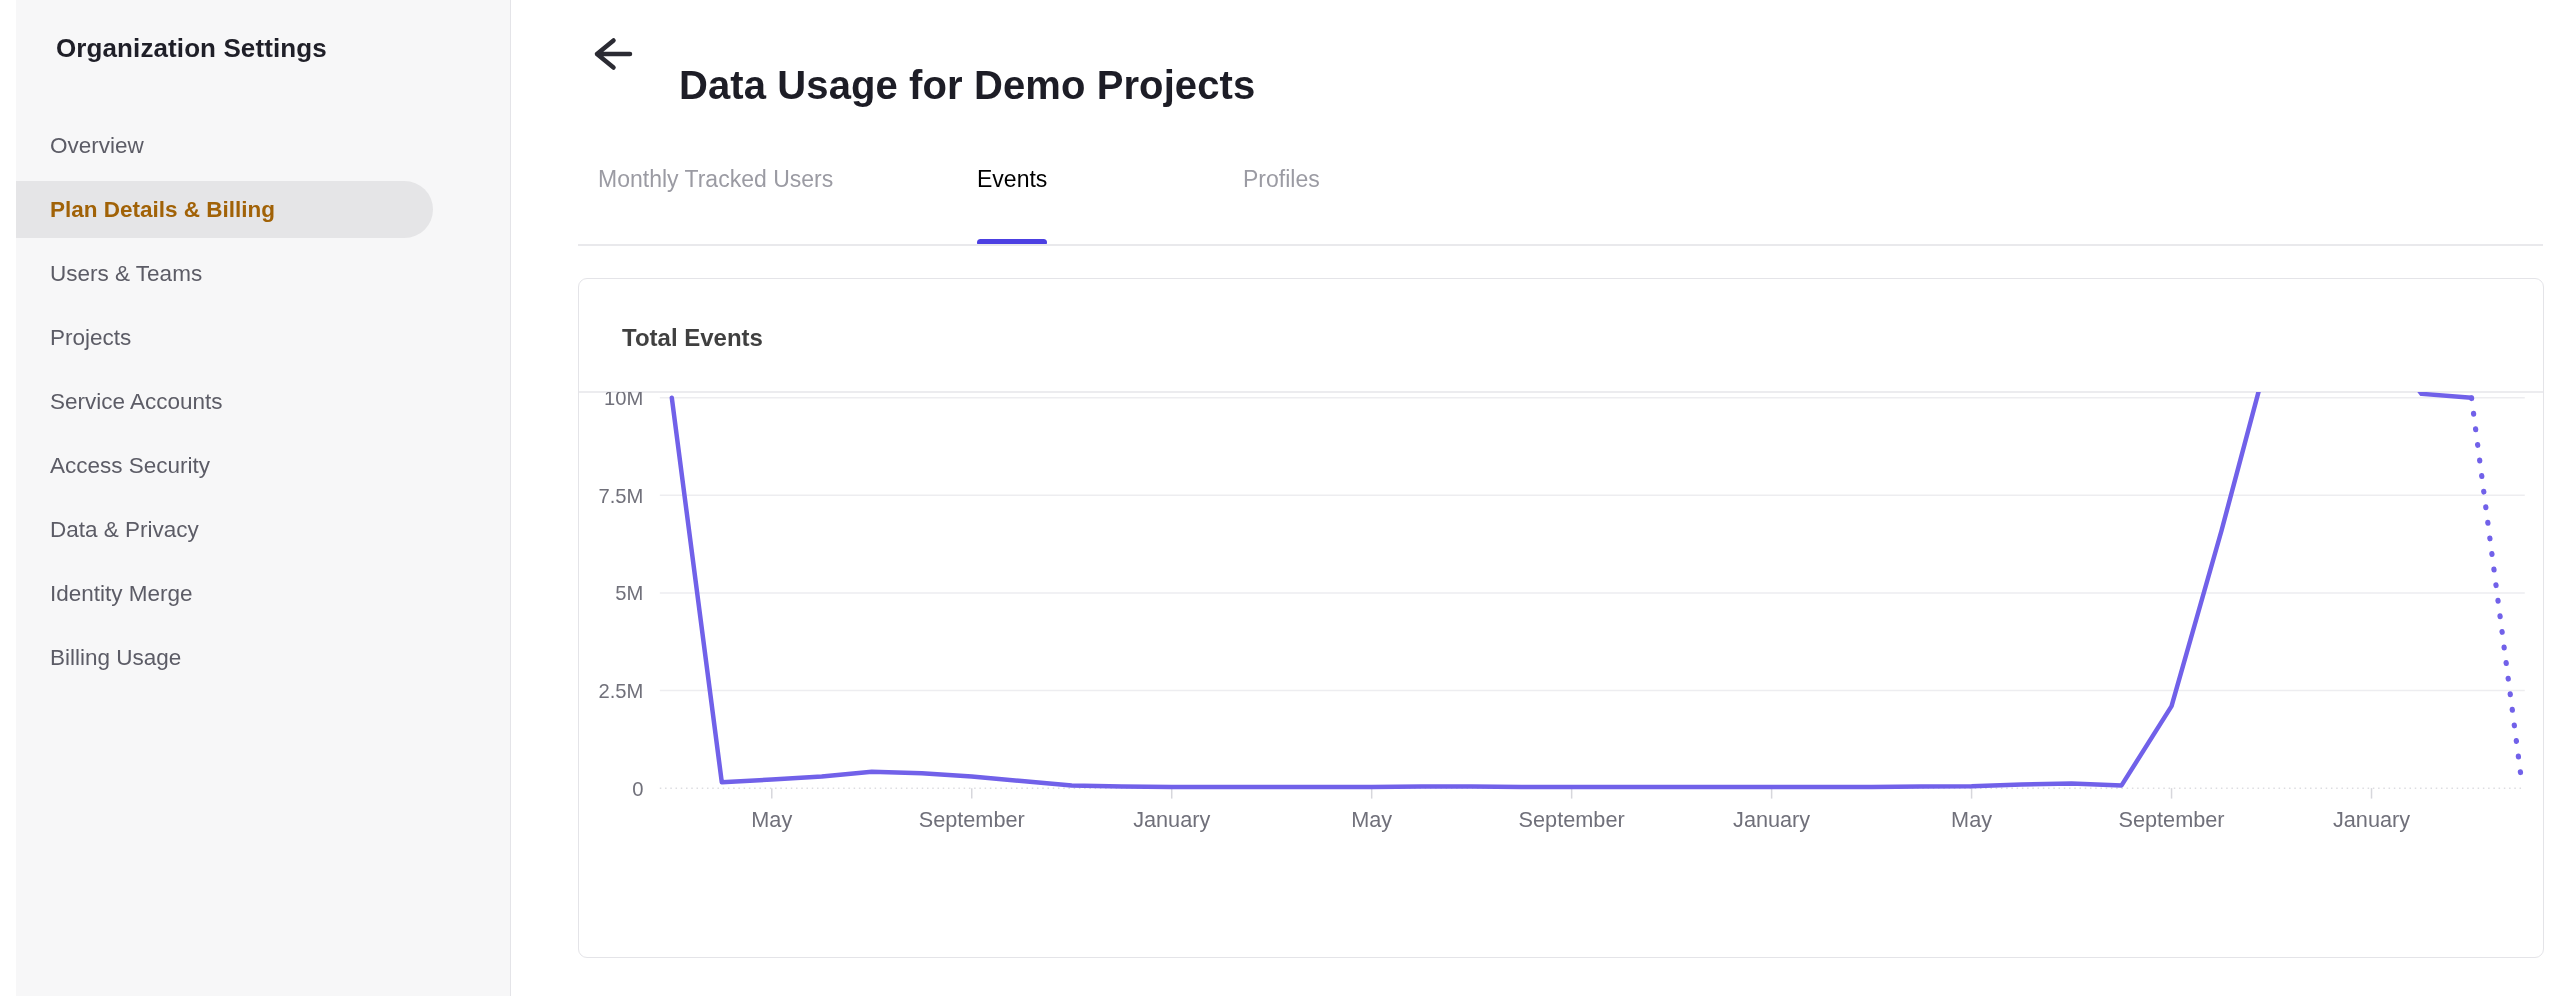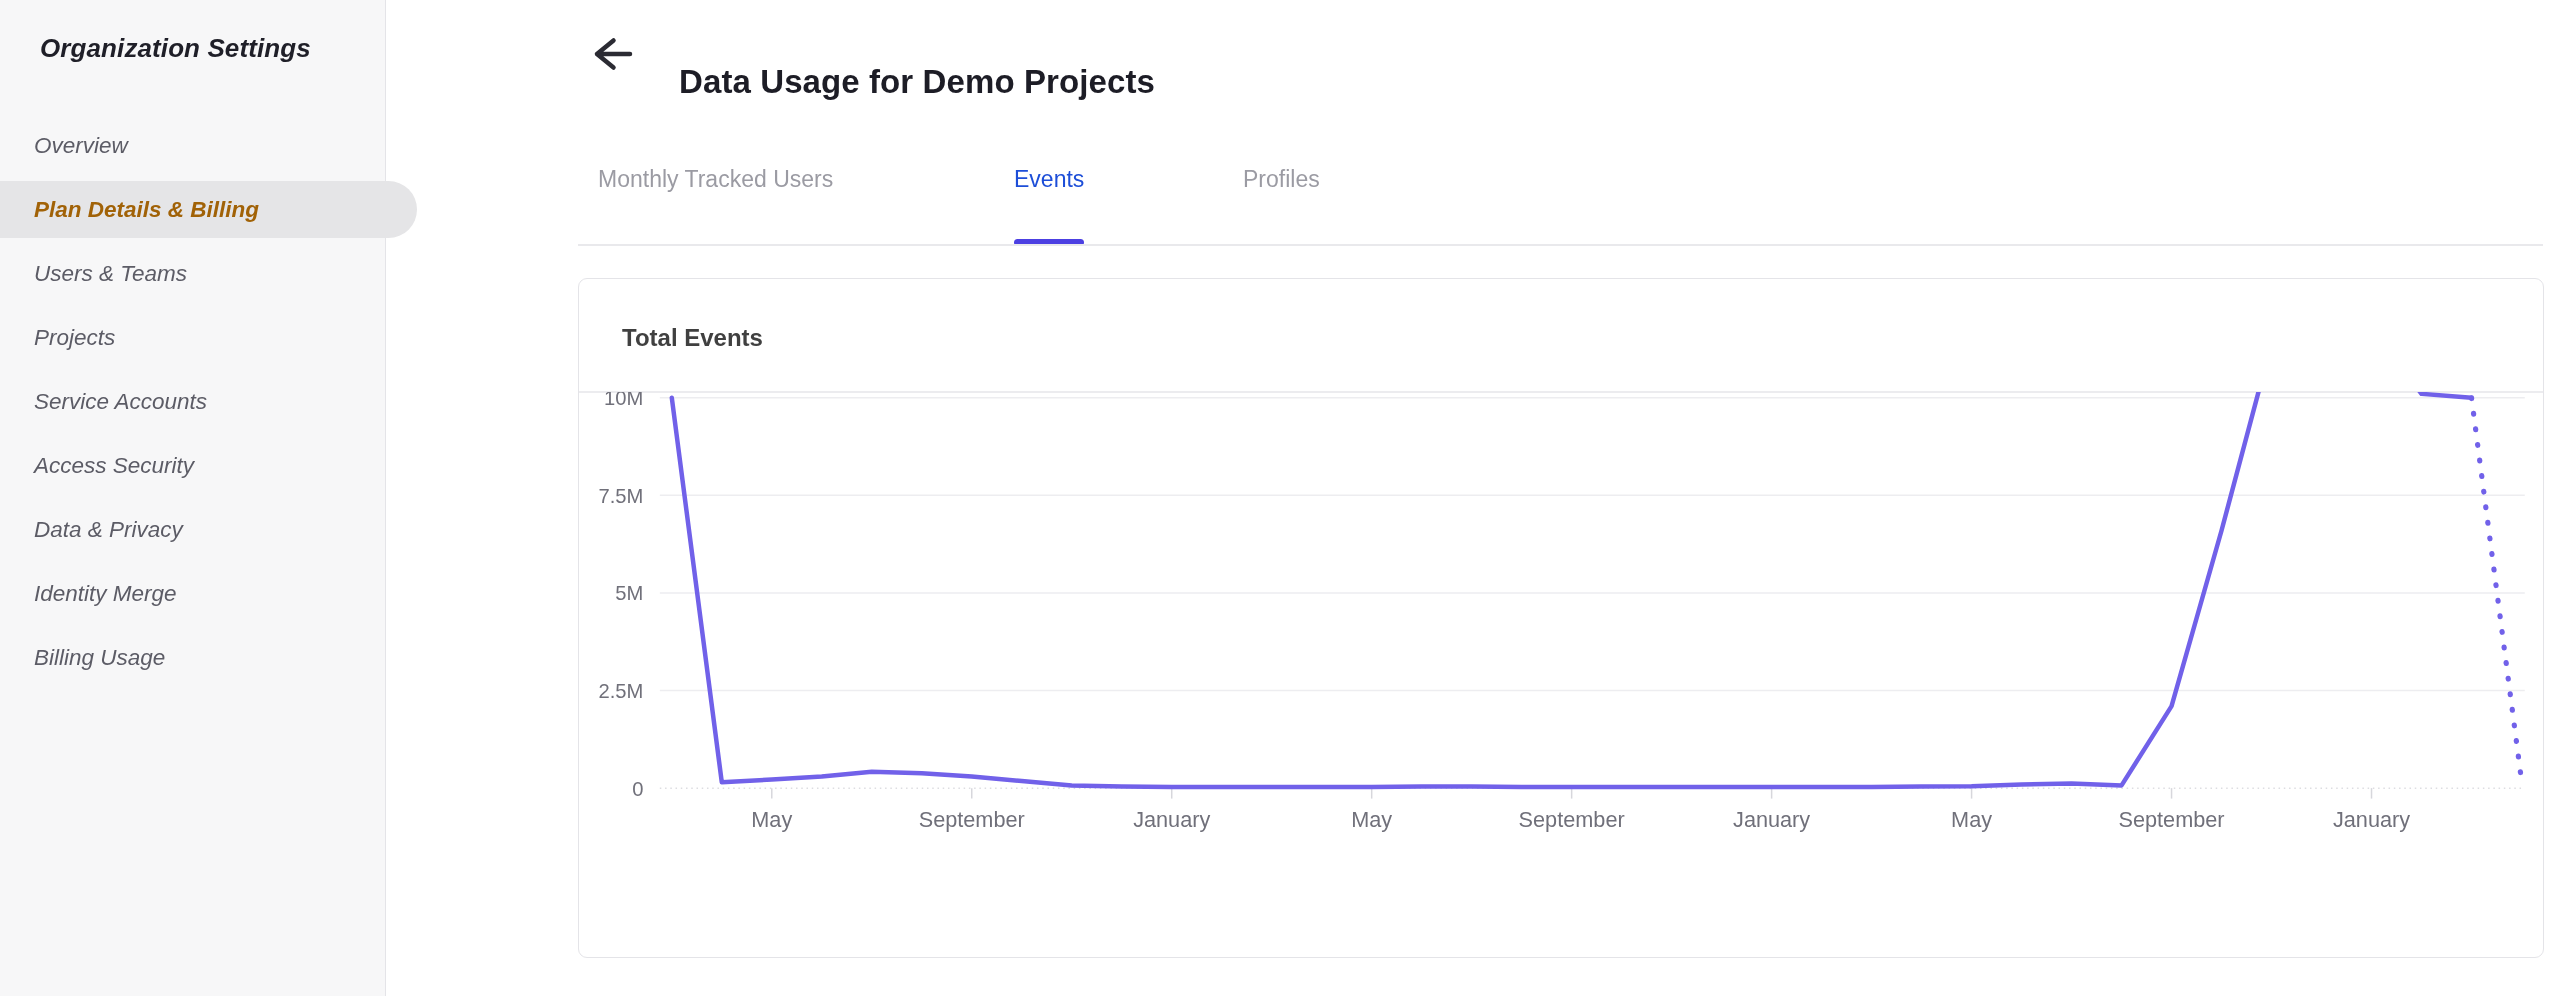--- a/index.html
+++ b/index.html
@@ -6,22 +6,22 @@
   * { box-sizing:border-box; }
   .page {
     position:relative; width:2576px; height:997px;
     background:#ffffff; overflow:hidden;
     font-family:"Liberation Sans", sans-serif;
     -webkit-font-smoothing:antialiased;
   }
 
   
   .sidebar {
-    position:absolute; left:0; top:0; width:386px; height:997px;
-    background:#f7f7f8; border-right:1.5px solid #e4e4e8;font-style:italic;
+    position:absolute; left:16px; top:0; width:495px; height:997px;
+    background:#f7f7f8; border-right:1.5px solid #e4e4e8;
   }
   .sidebar-title {
     position:absolute; left:40px; top:33px;
     font-size:26px; font-weight:700; color:#1f1f28; letter-spacing:0.1px;
   }
   .nav { position:absolute; left:0; top:114px; width:100%; }
   .nav-item {
     position:relative; height:64px; width:417px;
     display:flex; align-items:center;
     padding-left:34px; cursor:pointer;
@@ -33,31 +33,31 @@
     color:#a16207; font-weight:700;
   }
 
   
   .back-btn {
     position:absolute; left:588px; top:33px; width:48px; height:42px;
     background:none; border:none; padding:0; cursor:pointer;
   }
   .page-title {
     position:absolute; left:679px; top:31px;
-    font-size:33px; font-weight:700; color:#1d1d26; letter-spacing:0.1px;margin-top:32px;
+    font-size:40px; font-weight:700; color:#1d1d26; letter-spacing:0.1px;margin-top:32px;
   }
 
   
   .tab {
     position:absolute; top:166px; height:31px;
     font-size:23px; font-weight:500; color:#9b9ba3;
     cursor:pointer; white-space:nowrap;
   }
   .tab-mtu      { left:598px; }
-  .tab-events   { left:1014px; color:#1d4ed8;text-align:center; }
+  .tab-events   { left:977px; color:#000000;text-align:center; }
   .tab-profiles { left:1243px; }
   .tab-underline {
     position:absolute; left:0; top:73px; height:6.7px; width:100%;
     background:#4c40e2; border-radius:3.7px;
   }
   .tabs-divider {
     position:absolute; left:578px; top:244px; width:1965px; height:1.5px;
     background:#e9e9ec;
   }
 

